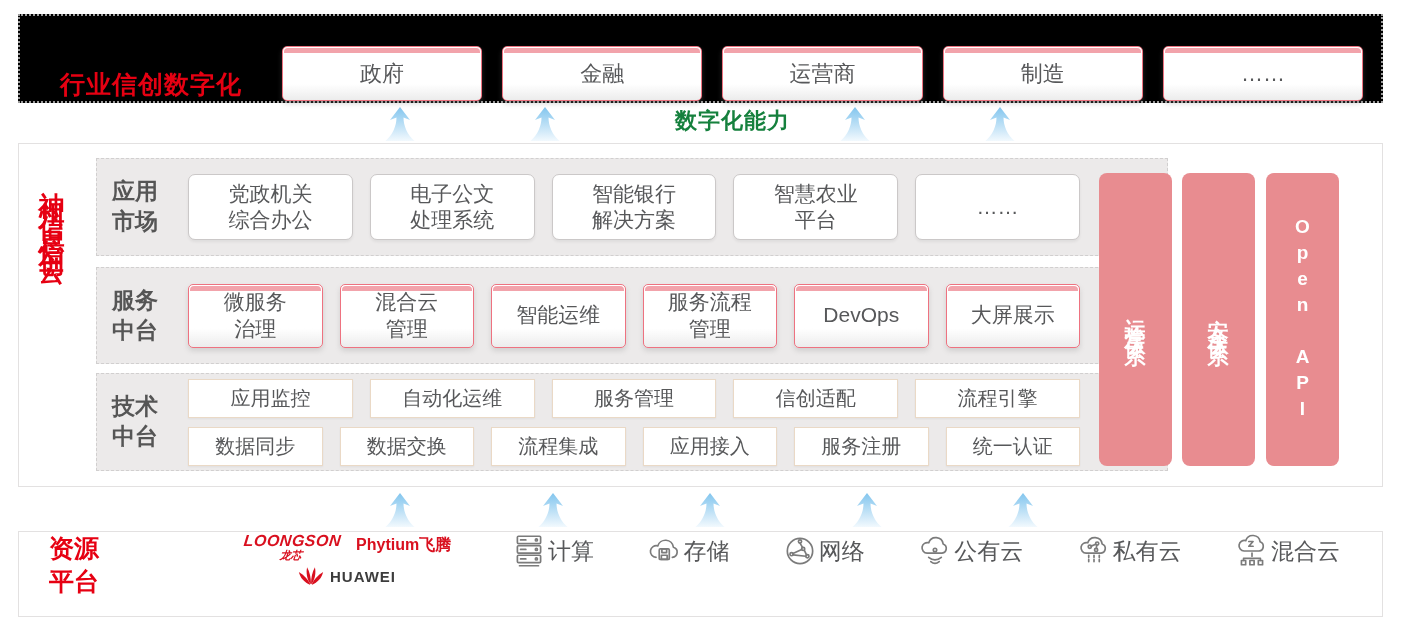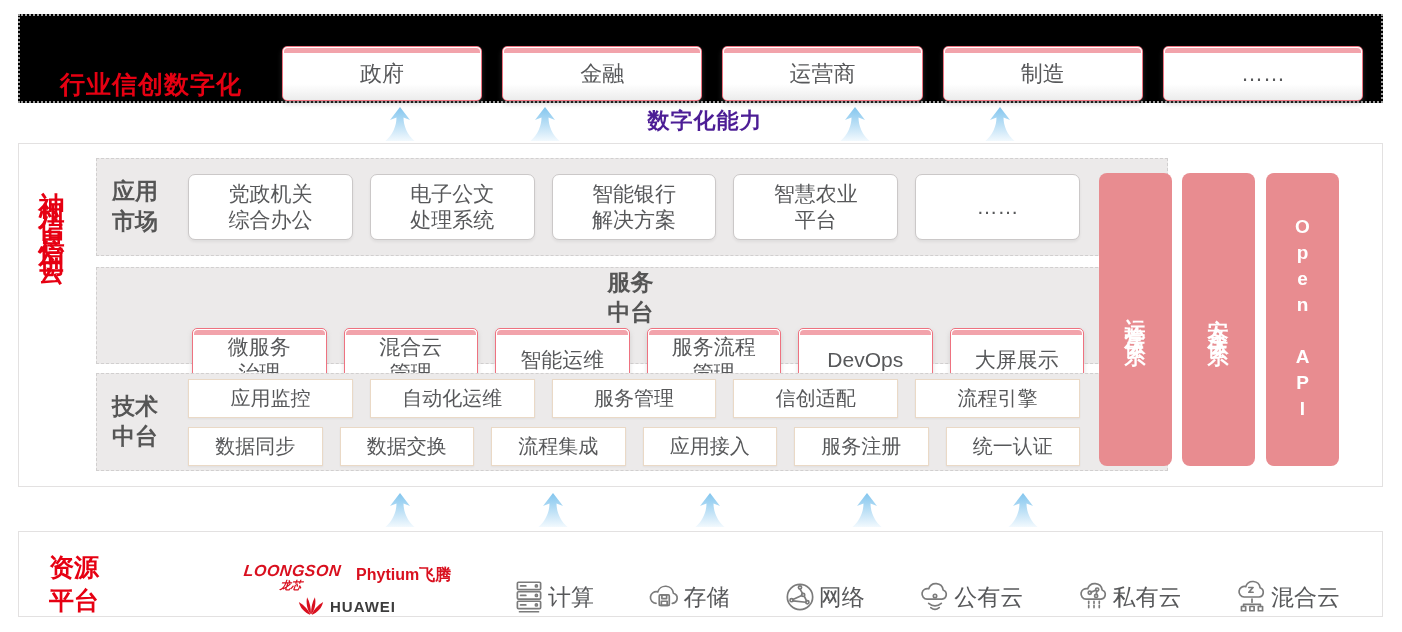--- a/index.html
+++ b/index.html
@@ -15,32 +15,32 @@
   
   .rbox{flex:1;position:relative;display:flex;align-items:center;justify-content:center;text-align:center;
         font-size:22px;color:#57585a;line-height:1.25;white-space:pre-line;
         background:linear-gradient(180deg,#fff 0%,#fff 70%,#ececec 100%);
         border:1px solid #ee7280;border-radius:5px;box-shadow:0 3px 5px rgba(140,140,140,.28);}
   .rbox::before{content:"";position:absolute;top:1px;left:1px;right:1px;height:5px;
         background:#f2a3ab;border-radius:4px 4px 0 0;}
 
   
   .arrow{position:absolute;width:34px;height:36px;}
-  .cap-label{position:absolute;left:620px;top:106px;width:170px;text-align:center;
-             font-size:22px;font-weight:800;color:#4c1d95;letter-spacing:1px;}
+  .cap-label{position:absolute;left:620px;top:106px;width:170px;text-align:right;
+             font-size:22px;font-weight:800;color:#15803d;letter-spacing:1px;}
 
   
   .main-panel{position:absolute;left:18px;top:143px;width:1365px;height:344px;box-sizing:border-box;
               background:#fff;border:1px solid #e3e1e1;}
   .side-title{position:absolute;left:20px;top:26px;writing-mode:vertical-lr;text-orientation:upright;
               font-size:26px;font-weight:800;color:#e60012;letter-spacing:12px;line-height:1;}
   .prow{position:absolute;left:77px;width:1072px;box-sizing:border-box;background:#eceaea;
         border:1px dashed #d1cfcf;display:flex;align-items:center;}
   .prow1{top:14px;height:98px;}
-  .prow2{top:123px;height:97px;flex-direction:column;}
+  .prow2{top:123px;height:97px;}
   .prow3{top:229px;height:98px;}
   .prow-label{margin-left:15px;width:64px;font-size:23px;font-weight:800;color:#555;
               line-height:1.3;white-space:pre-line;}
   .prow-items{display:flex;gap:17px;margin-left:12px;width:892px;}
   .pbox{flex:1;height:64px;background:#fff;border:1px solid #cbc8c8;border-radius:7px;
         display:flex;align-items:center;justify-content:center;text-align:center;
         font-size:21px;line-height:1.25;color:#57585a;white-space:pre-line;
         box-shadow:0 2px 3px rgba(0,0,0,.06);}
   .prow2 .rbox{height:62px;font-size:21px;flex:1;}
   .tech-grid{margin-left:12px;width:892px;display:flex;flex-direction:column;gap:9px;}
@@ -50,21 +50,21 @@
 
   .pillar{position:absolute;top:29px;width:73px;height:293px;border-radius:8px;background:#e88c90;
           color:#fff;font-weight:800;display:flex;align-items:center;justify-content:center;
           writing-mode:vertical-lr;text-orientation:upright;letter-spacing:9px;font-size:21px;line-height:1;}
   .pillar-1{left:1080px;}
   .pillar-2{left:1163px;}
   .pillar-3{left:1247px;font-size:19px;letter-spacing:5px;}
 
   
   .bottom-panel{position:absolute;left:18px;top:531px;width:1365px;height:86px;box-sizing:border-box;
-                background:#fff;border:1px solid #e3e1e1;display:flex;align-items:flex-end;}
+                background:#fff;border:1px solid #e3e1e1;display:flex;align-items:flex-start;}
   .bottom-title{margin-left:30px;width:108px;font-size:25px;font-weight:800;color:#e60012;
                 line-height:1.3;white-space:pre-line;}
   .vendors{width:270px;margin-left:55px;display:flex;flex-direction:column;align-items:center;gap:1px;}
   .vrow1{display:flex;align-items:flex-start;gap:16px;}
   .loongson{text-align:center;color:#d9101f;font-weight:800;font-style:italic;transform:skewX(-6deg);}
   .loongson-en{display:block;font-size:16px;letter-spacing:.5px;}
   .loongson-cn{display:block;font-size:11px;margin-top:-2px;}
   .phytium{color:#d9101f;font-weight:700;font-size:16px;margin-top:3px;}
   .huawei{display:flex;align-items:center;gap:6px;margin-top:2px;}
   .huawei-text{font-size:15px;font-weight:700;color:#3c3c3c;letter-spacing:1px;}

